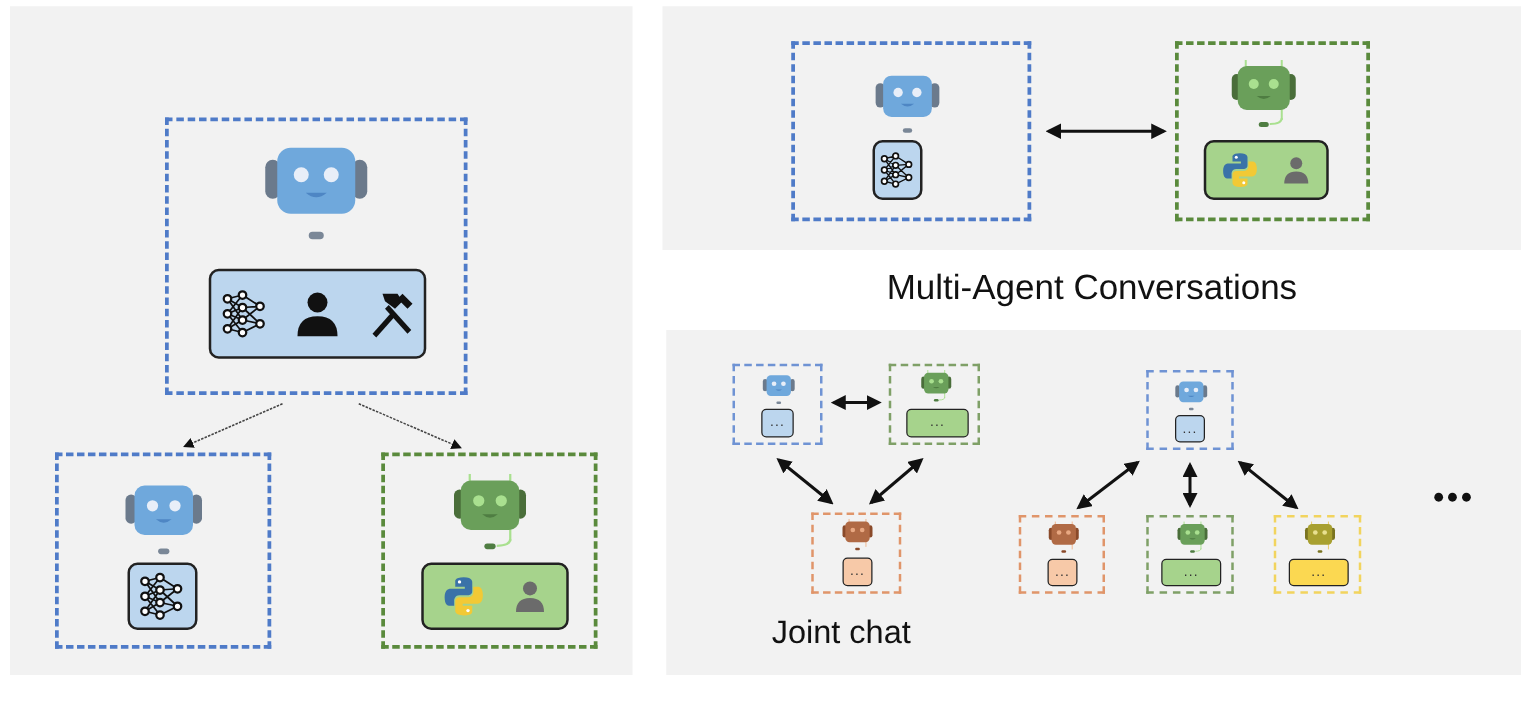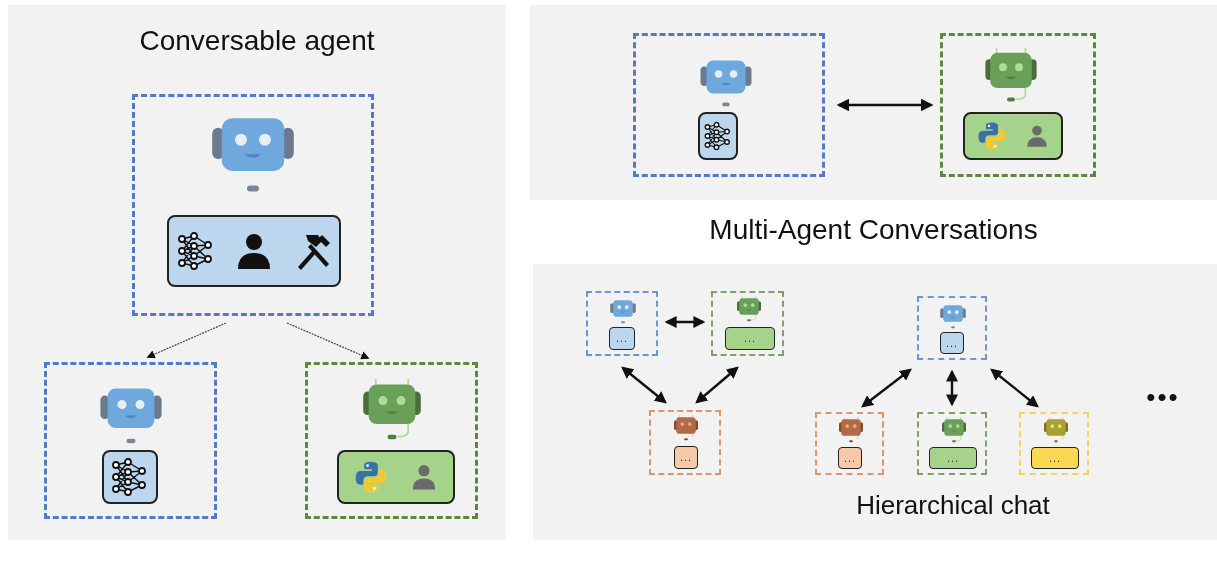--- a/index.html
+++ b/index.html
@@ -103,21 +103,20 @@
     <marker id="ah" viewBox="0 0 10 10" refX="8" refY="5" markerWidth="5" markerHeight="5" orient="auto-start-reverse">
       <path d="M0 0 L10 5 L0 10 Z" fill="#111"></path>
     </marker>
     <marker id="ah-thin" viewBox="0 0 10 10" refX="8" refY="5" markerWidth="7" markerHeight="7" orient="auto">
       <path d="M0 0 L10 5 L0 10 Z" fill="#111"></path>
     </marker>
   </defs>
 </svg>
 
 <div class="panel" style="left:8px;top:5px;width:498px;height:535px;">
-  <div class="title" style="left:0;width:498px;top:20px;font-size:28px;">Conversable agent</div>
 
   <div class="abs dash-blue" style="left:124px;top:89px;width:242px;height:222px;">
     <svg class="abs" style="left:70px;top:14px;" width="96" height="96">
         <use href="#robot-blue"></use>
       </svg>
     <div class="cap cap-blue" style="left:32px;top:118px;width:174px;height:72px;gap:18px;">
       <svg width="40" height="40">
           <use href="#nn"></use>
         </svg>
       <svg width="40" height="40" fill="#111">
@@ -210,20 +209,21 @@
       </div>
   </div>
   <div class="abs dash-orange-s" style="left:116px;top:146px;width:72px;height:65px;">
     <svg class="abs" style="left:20px;top:3px;" width="30" height="30">
         <use href="#robot-orange"></use>
       </svg>
     <div class="cap cap-orange" style="left:23px;top:34px;width:24px;height:23px;border-width:1.5px;border-radius:4px;">
         <span class="dots">...</span>
       </div>
   </div>
+  <div class="title" style="left:60px;width:160px;top:226px;font-size:26px;">Joint chat</div>
 
   <div class="abs dash-blue-s" style="left:384px;top:32px;width:70px;height:64px;">
     <svg class="abs" style="left:19px;top:5px;" width="30" height="30">
         <use href="#robot-blue"></use>
       </svg>
     <div class="cap cap-blue" style="left:21px;top:34px;width:24px;height:22px;border-width:1.5px;border-radius:4px;">
         <span class="dots">...</span>
       </div>
   </div>
   <div class="abs dash-orange-s" style="left:282px;top:148px;width:69px;height:63px;">
@@ -243,21 +243,20 @@
       </div>
   </div>
   <div class="abs dash-yellow-s" style="left:486px;top:148px;width:70px;height:63px;">
     <svg class="abs" style="left:20px;top:3px;" width="30" height="30">
         <use href="#robot-yellow"></use>
       </svg>
     <div class="cap cap-yellow" style="left:10px;top:33px;width:48px;height:22px;border-width:1.5px;border-radius:4px;">
         <span class="dots">...</span>
       </div>
   </div>
-  <div class="title" style="left:300px;width:240px;top:226px;font-size:26px;">Hierarchical chat</div>
 
   <div class="title" style="left:600px;width:60px;top:118px;font-size:26px;letter-spacing:2px;">•••</div>
 
   <svg class="abs" style="left:0;top:0;" width="684" height="276">
     <g stroke="#111" stroke-width="2.4" fill="none">
       <line x1="134" y1="58" x2="170" y2="58" marker-start="url(#ah)" marker-end="url(#ah)"></line>
       <line x1="90" y1="104" x2="132" y2="138" marker-start="url(#ah)" marker-end="url(#ah)"></line>
       <line x1="204" y1="104" x2="164" y2="138" marker-start="url(#ah)" marker-end="url(#ah)"></line>
       <line x1="377" y1="106" x2="330" y2="142" marker-start="url(#ah)" marker-end="url(#ah)"></line>
       <line x1="419" y1="108" x2="419" y2="140" marker-start="url(#ah)" marker-end="url(#ah)"></line>

